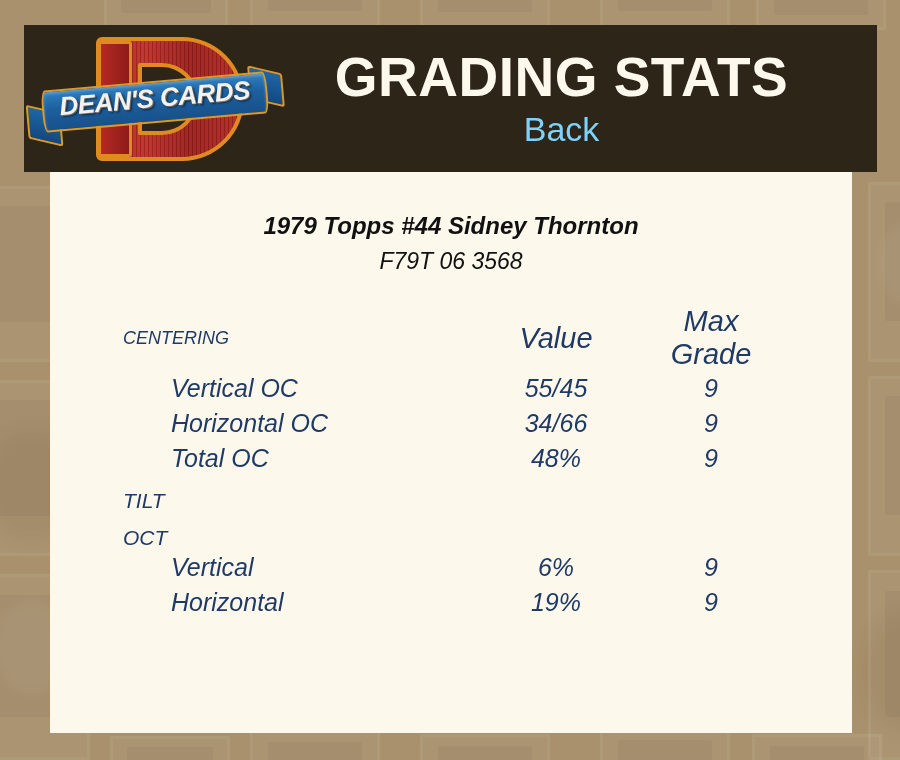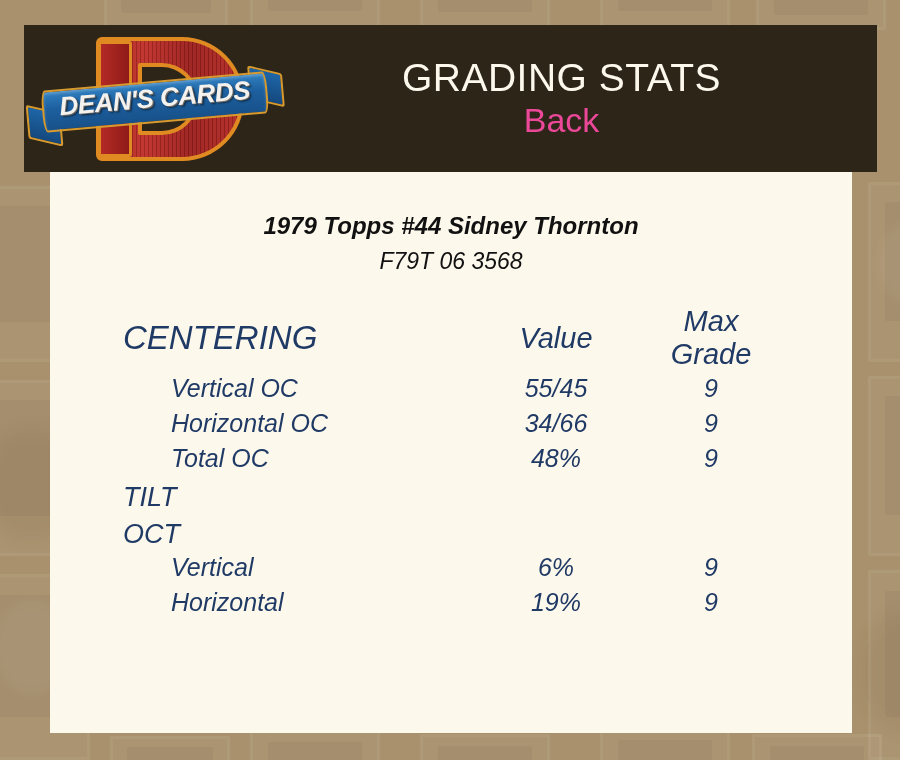--- a/index.html
+++ b/index.html
@@ -154,27 +154,27 @@
   }
 
   
   #header-titles {
     flex: 1 1 auto;
     text-align: center;
     padding-right: 40px;
   }
   #header-title {
     color: #fdf8ec;
-    font-size: 39px;
-    font-weight: normal;
+    font-size: 55px;
+    font-weight: bold;
     line-height: 1.08;
     letter-spacing: 0.5px;
   }
   #header-subtitle {
-    color: #ec4899;
+    color: #7dd3fc;
     font-size: 34px;
     font-weight: normal;
     line-height: 1.15;
     margin-top: 2px;
   }
 
   
   #content-panel {
     position: absolute;
     left: 50px;
@@ -211,34 +211,34 @@
   #stats-table th, #stats-table td {
     padding: 0;
     font-weight: normal;
   }
   #stats-table col.c-label { width: 350px; }
   #stats-table col.c-value { width: 170px; }
   #stats-table col.c-grade { width: 140px; }
 
   .hdr-label {
     text-align: left;
-    font-size: 33px;
+    font-size: 18px;
     font-weight: bold;
     padding-left: 2px !important;
     height: 40px;
   }
   .hdr-value, .hdr-grade {
     font-size: 29px;
     font-weight: bold;
     text-align: center;
     height: 40px;
   }
 
   .section-row td {
-    font-size: 27px;
+    font-size: 21px;
     font-weight: bold;
     text-align: left;
     padding-left: 2px !important;
     height: 37px;
     vertical-align: bottom;
   }
 
   .data-row td { height: 35px; }
   .cell-label {
     text-align: left;

